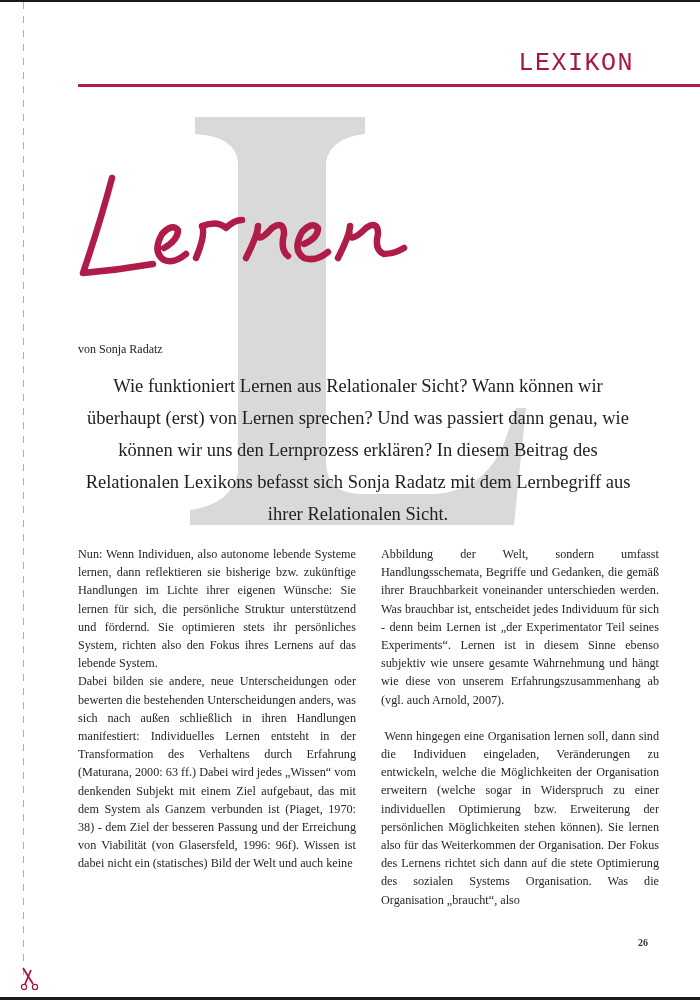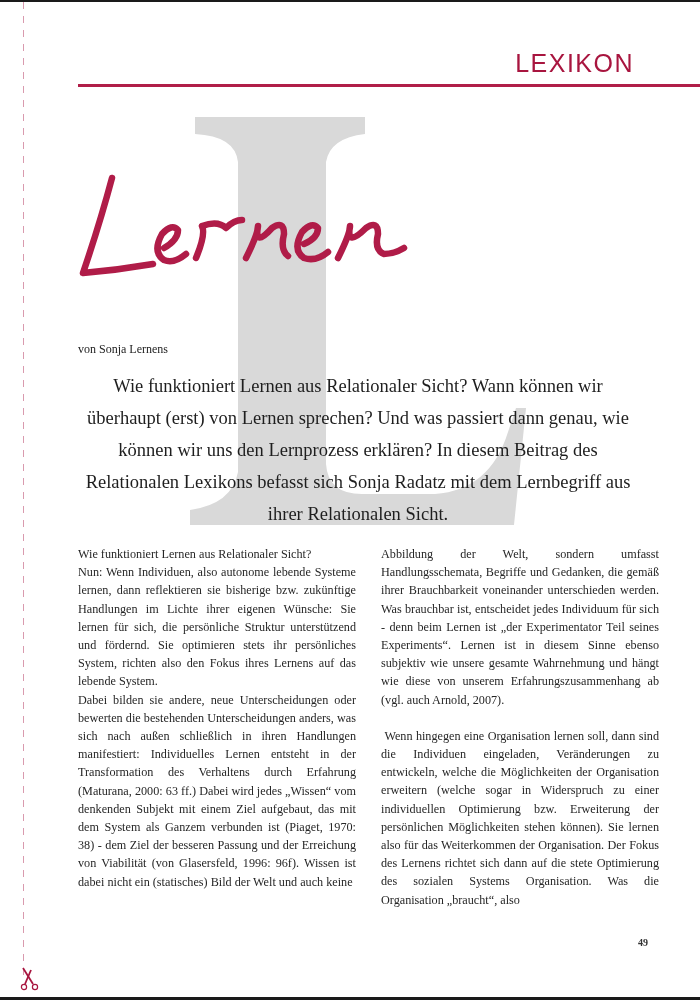--- a/index.html
+++ b/index.html
@@ -11,21 +11,21 @@
     }
     .topbar { position: absolute; left: 0; top: 0; width: 700px; height: 2px; background: #1a1a1a; }
     .bottombar { position: absolute; left: 0; top: 997px; width: 700px; height: 3px; background: #1a1a1a; }
     .cutline {
       position: absolute; left: 23px; top: 2px; width: 1px; height: 980px;
       background: repeating-linear-gradient(to bottom, #d99aae 0 7px, transparent 7px 14px);
     }
     .scissors { position: absolute; left: 19px; top: 966px; width: 22px; height: 26px; }
     .section-label {
       position: absolute; right: 66px; top: 49px;
-      font-family: Liberation Sans, sans-serif; font-size: 25px; letter-spacing: 1.5px;
+      font-family: Liberation Mono, monospace; font-size: 25px; letter-spacing: 1.5px;
       color: #a8153f;
     }
     .rule { position: absolute; left: 78px; top: 84px; width: 622px; height: 3px; background: #b01e48; }
     .bigL { position: absolute; left: 190px; top: 112px; width: 340px; height: 420px; }
     .title { position: absolute; left: 78px; top: 168px; width: 360px; height: 120px; }
     .byline { position: absolute; left: 78px; top: 342px; font-size: 12px; color: #222; }
     .lead {
       position: absolute; left: 78px; top: 370px; width: 560px;
       font-size: 18.5px; line-height: 32px; color: #1e1e1e;
     }
@@ -65,32 +65,31 @@
   <g fill="none" stroke="#b01c48" stroke-width="6.5" stroke-linecap="round" stroke-linejoin="round">
     <path d="M34 10 Q22 55 5 105 Q40 102 75 96"></path>
     <path d="M86 80 Q100 72 100 62 Q94 55 84 66 Q74 84 86 92 Q96 96 108 86"></path>
     <path d="M118 90 Q128 66 124 58 Q140 52 148 60 Q156 52 164 52"></path>
     <path d="M168 90 Q180 66 180 58 Q176 80 194 60 Q206 52 206 66 Q202 82 210 88"></path>
     <path d="M226 76 Q240 70 240 60 Q234 53 224 64 Q214 82 226 90 Q238 94 250 84"></path>
     <path d="M260 90 Q272 66 272 58 Q268 80 288 60 Q300 52 300 66 Q296 82 306 86 Q316 86 326 80"></path>
   </g>
 </svg>
 
-<div class="byline">von Sonja Lernens</div>
+<div class="byline">von Sonja Radatz</div>
 
 <div class="lead">
   <p>Wie funktioniert Lernen aus Relationaler Sicht? Wann können wir überhaupt (erst) von Lernen sprechen? Und was passiert dann genau, wie können wir uns den Lernprozess erklären? In diesem Beitrag des Relationalen Lexikons befasst sich Sonja Radatz mit dem Lernbegriff aus ihrer Relationalen Sicht.</p>
 </div>
 
 <div class="col col-left">
-  <p style="text-align:left;">Wie funktioniert Lernen aus Relationaler Sicht?</p>
   <p>Nun: Wenn Individuen, also autonome lebende Systeme lernen, dann reflektieren sie bisherige bzw. zukünftige Handlungen im Lichte ihrer eigenen Wünsche: Sie lernen für sich, die persönliche Struktur unterstützend und fördernd. Sie optimieren stets ihr persönliches System, richten also den Fokus ihres Lernens auf das lebende System.</p>
   <p>Dabei bilden sie andere, neue Unterscheidungen oder bewerten die bestehenden Unterscheidungen anders, was sich nach außen schließlich in ihren Handlungen manifestiert: Individuelles Lernen entsteht in der Transformation des Verhaltens durch Erfahrung (Maturana, 2000: 63 ff.) Dabei wird jedes „Wissen“ vom denkenden Subjekt mit einem Ziel aufgebaut, das mit dem System als Ganzem verbunden ist (Piaget, 1970: 38) - dem Ziel der besseren Passung und der Erreichung von Viabilität (von Glasersfeld, 1996: 96f). Wissen ist dabei nicht ein (statisches) Bild der Welt und auch keine</p>
 </div>
 
 <div class="col col-right">
   <p>Abbildung der Welt, sondern umfasst Handlungsschemata, Begriffe und Gedanken, die gemäß ihrer Brauchbarkeit voneinander unterschieden werden. Was brauchbar ist, entscheidet jedes Individuum für sich - denn beim Lernen ist „der Experimentator Teil seines Experiments“. Lernen ist in diesem Sinne ebenso subjektiv wie unsere gesamte Wahrnehmung und hängt wie diese von unserem Erfahrungszusammenhang ab (vgl. auch Arnold, 2007).</p>
   <div class="gap"></div>
   <p style="white-space:pre-wrap;"> Wenn hingegen eine Organisation lernen soll, dann sind die Individuen eingeladen, Veränderungen zu entwickeln, welche die Möglichkeiten der Organisation erweitern (welche sogar in Widerspruch zu einer individuellen Optimierung bzw. Erweiterung der persönlichen Möglichkeiten stehen können). Sie lernen also für das Weiterkommen der Organisation. Der Fokus des Lernens richtet sich dann auf die stete Optimierung des sozialen Systems Organisation. Was die Organisation „braucht“, also</p>
 </div>
 
-<div class="page-number">49</div>
+<div class="page-number">26</div>
 <div class="bottombar"></div>
 
 </body></html>

